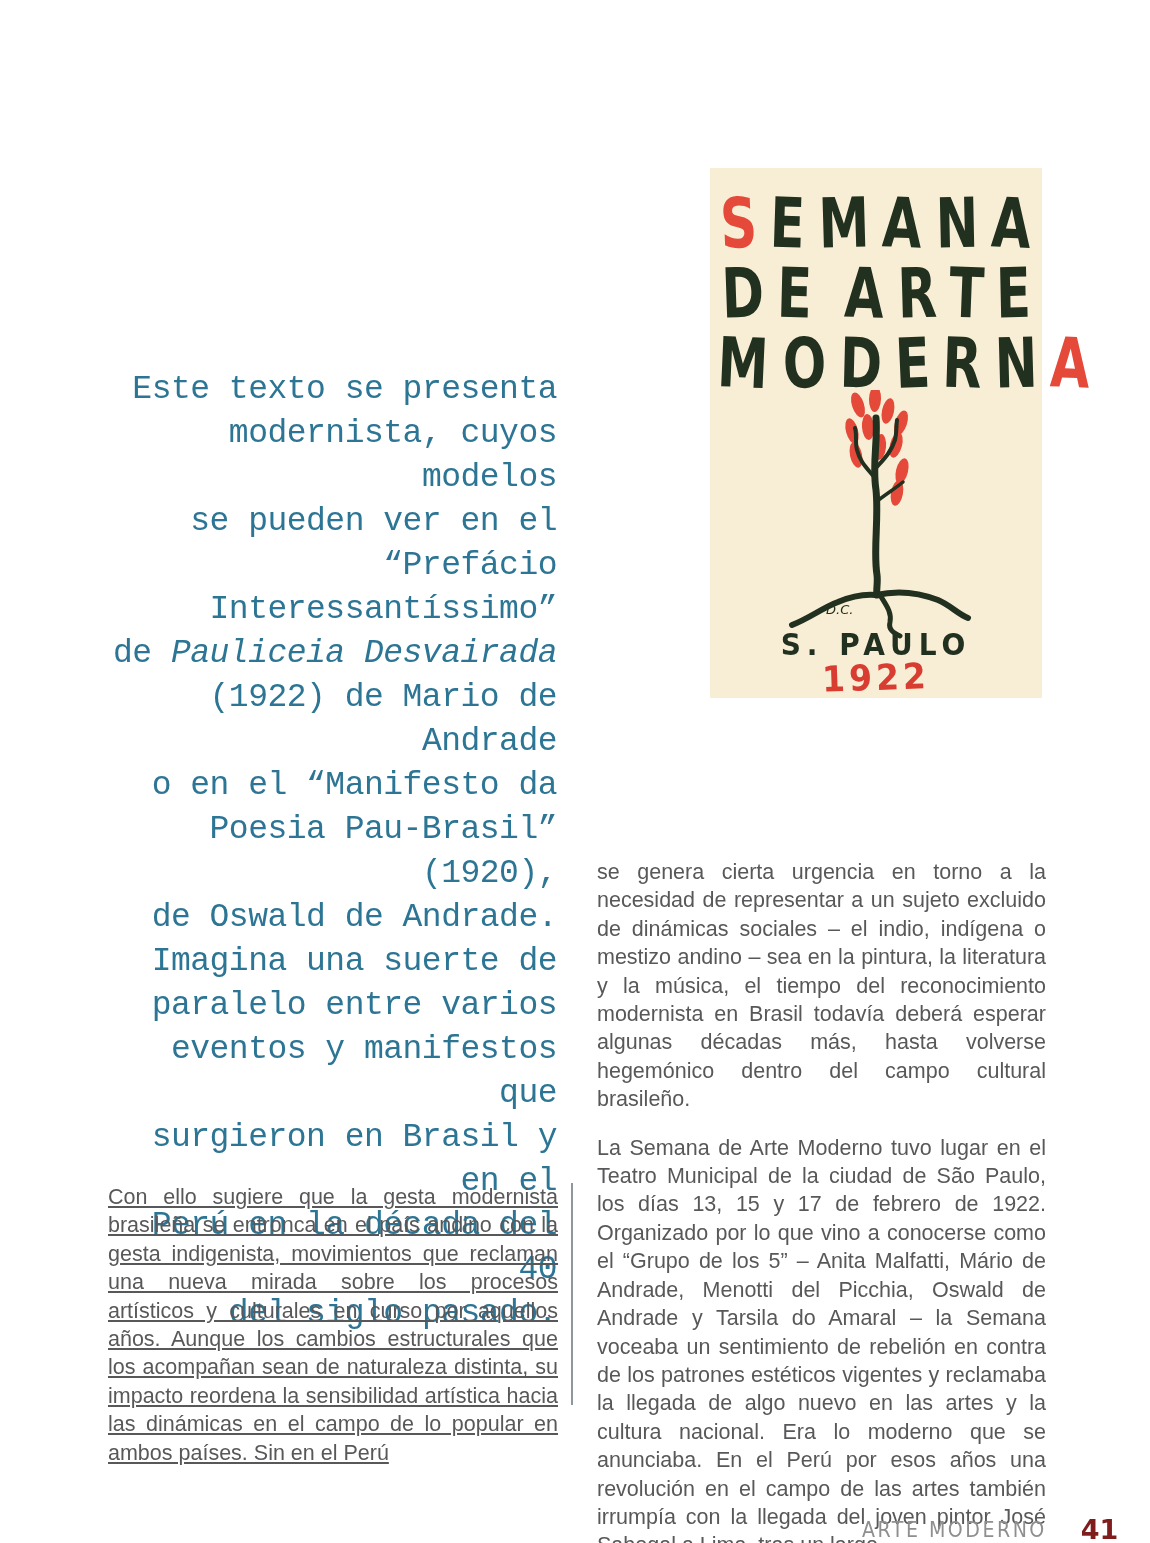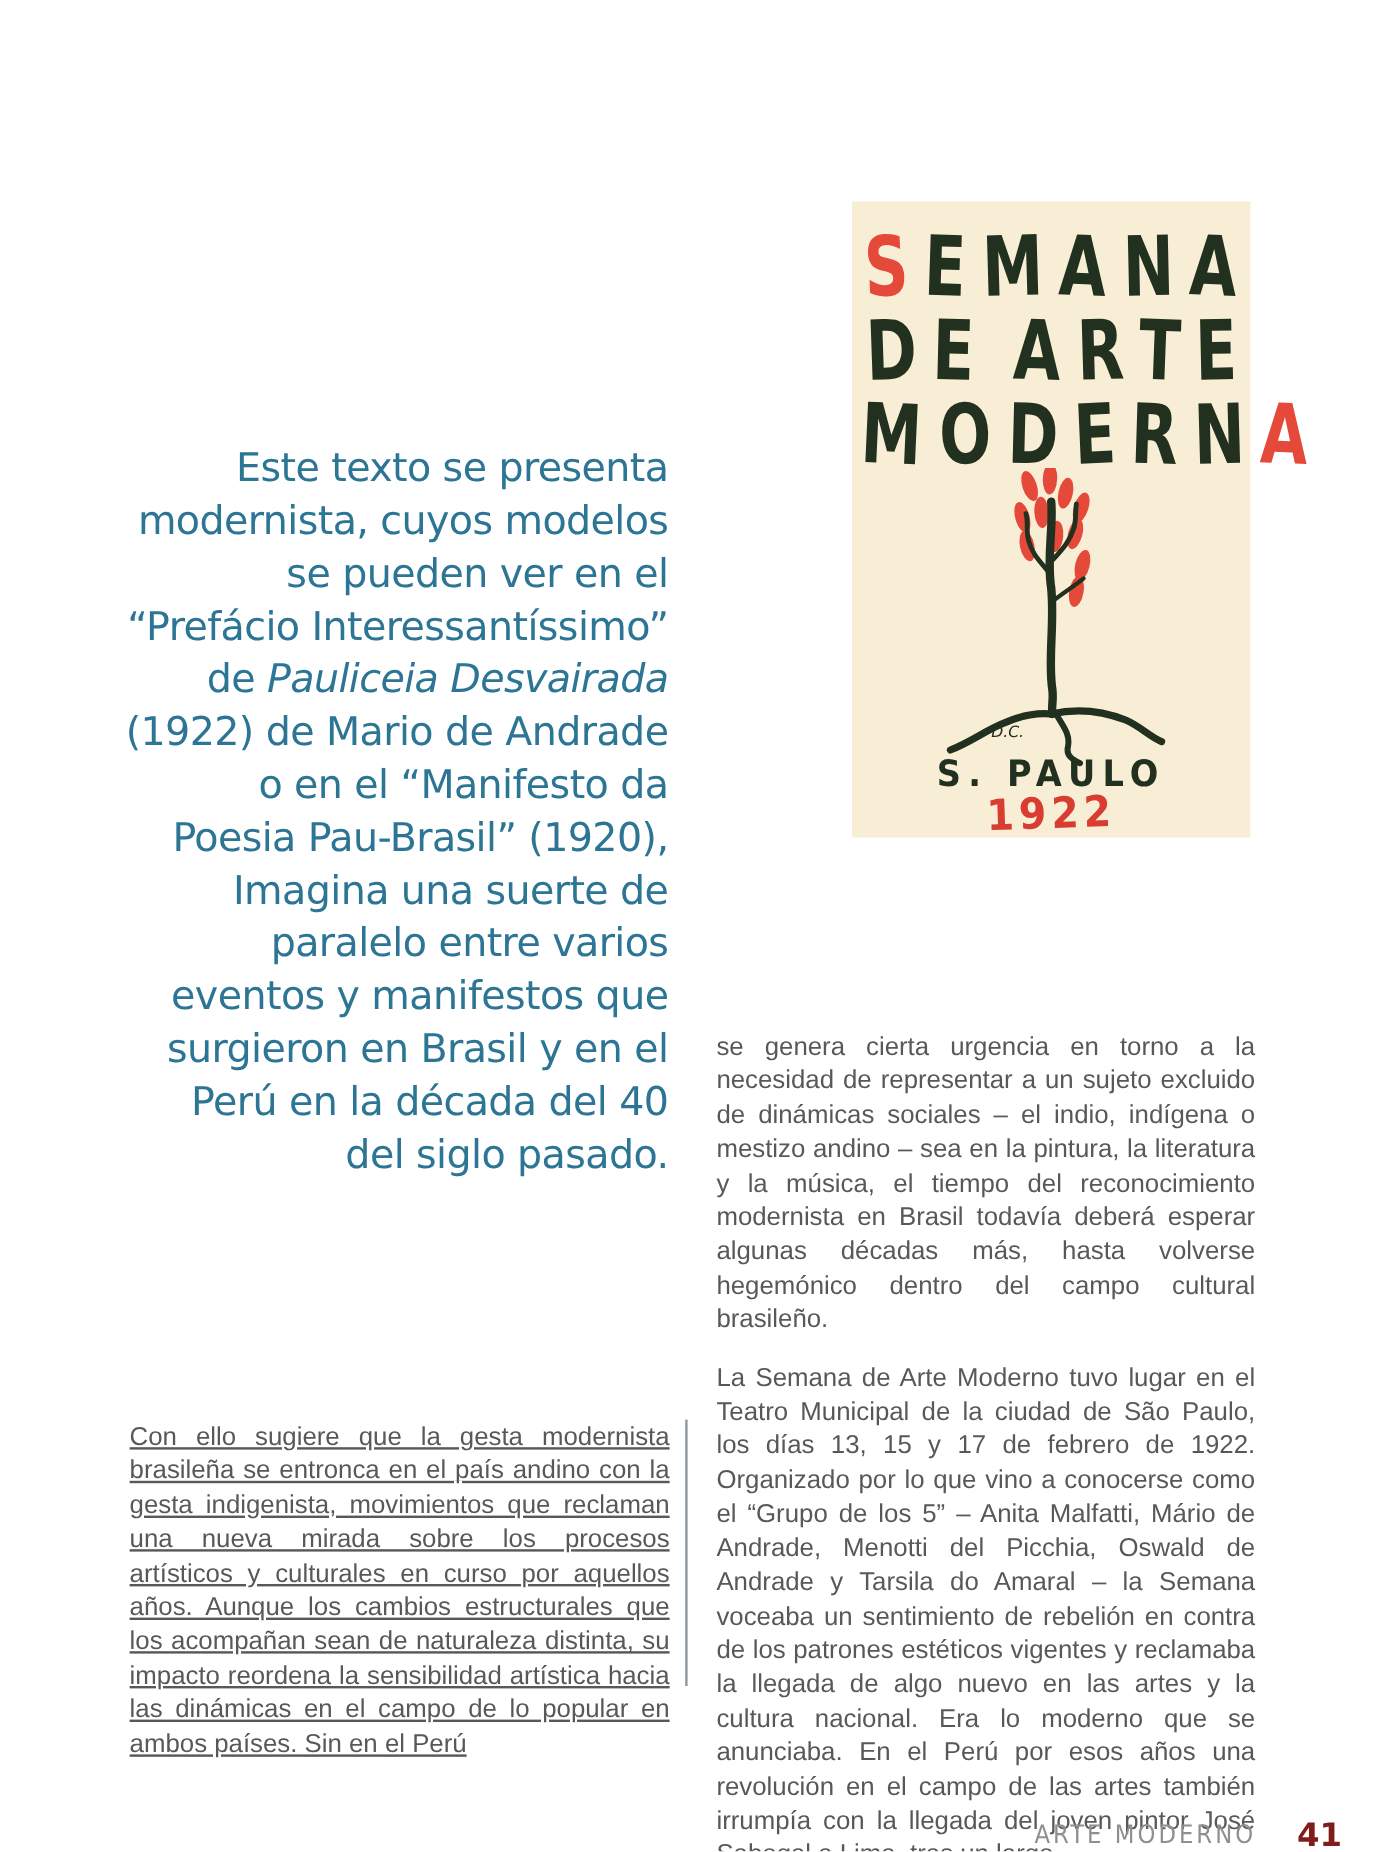--- a/index.html
+++ b/index.html
@@ -116,29 +116,30 @@
         <path d="M166,205 C188,200 210,203 228,210 C240,215 248,224 258,228" stroke-width="6"></path>
         <path d="M170,205 C176,215 182,222 180,232 C178,240 184,243 190,246" stroke-width="5"></path>
       </g>
       <text x="116" y="224" fill="#22301f" font-family="DejaVu Sans, sans-serif" font-size="13" font-style="italic">D.C.</text>
     </svg>
 
     <div class="poster-city" style="color: rgb(34, 48, 31);">S. PAULO</div>
     <div class="poster-year" style="color: rgb(217, 60, 48);">1922</div>
   </div>
 
-  <div class="pullquote" style="color: rgb(45, 117, 148);">
+  <div class="pullquote" style="color: rgb(45, 117, 148); font-family: Liberation Mono, monospace;">
       <div><span>Este texto se presenta</span></div>
       <div><span>modernista, cuyos modelos</span></div>
       <div><span>se pueden ver en el</span></div>
       <div><span>“Prefácio Interessantíssimo”</span></div>
       <div><span>de </span><span class="it">Pauliceia Desvairada</span></div>
       <div><span>(1922) de Mario de Andrade</span></div>
       <div><span>o en el “Manifesto da</span></div>
       <div><span>Poesia Pau-Brasil” (1920),</span></div>
+      <div><span>de Oswald de Andrade.</span></div>
       <div><span>Imagina una suerte de</span></div>
       <div><span>paralelo entre varios</span></div>
       <div><span>eventos y manifestos que</span></div>
       <div><span>surgieron en Brasil y en el</span></div>
       <div><span>Perú en la década del 40</span></div>
       <div><span>del siglo pasado.</span></div>
     </div>
 
   <div class="bodytext left-col">Con ello sugiere que la gesta modernista brasileña se entronca en el país andino con la gesta indigenista, movimientos que reclaman una nueva mirada sobre los procesos artísticos y culturales en curso por aquellos años. Aunque los cambios estructurales que los acompañan sean de naturaleza distinta, su impacto reordena la sensibilidad artística hacia las dinámicas en el campo de lo popular en ambos países. Sin en el Perú</div>
 

